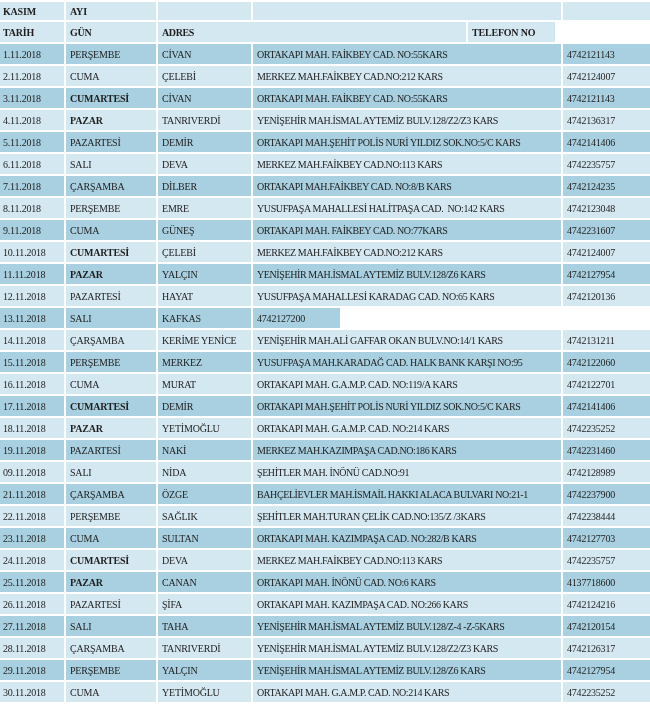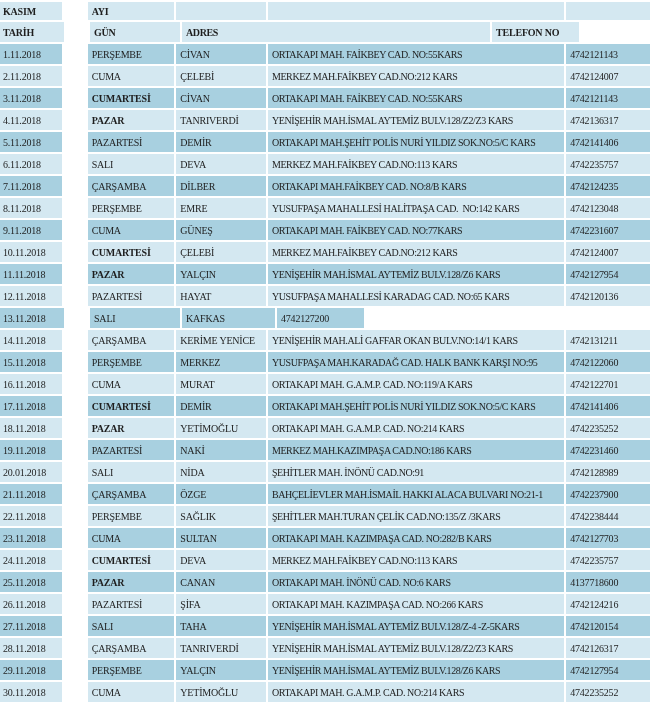--- a/index.html
+++ b/index.html
@@ -25,21 +25,21 @@
     box-sizing: border-box;
     height: 100%;
     display: flex;
     align-items: center;
     overflow: hidden;
     white-space: pre;
     padding-left: 4px;
     border-right: 2px solid #ffffff;
   }
   .c-date  { width: 66px;  padding-left: 3px; }
-  .c-day   { width: 92px; margin-left: 24px;  }
+  .c-day   { width: 92px;  }
   .c-pharm { width: 95px;  }
   .c-addr  { width: 310px; letter-spacing: -0.4px; }
   .c-phone { width: 87px;  border-right: none; }
   .bold { font-weight: 700; }
 </style>
 </head>
 <body>
 
 <div class="table">
 
@@ -185,21 +185,21 @@
       <div class="cell c-phone">4742235252</div>
     </div>
       <div class="row dark">
       <div class="cell c-date">19.11.2018</div>
       <div class="cell c-day">PAZARTESİ</div>
       <div class="cell c-pharm">NAKİ</div>
       <div class="cell c-addr">MERKEZ MAH.KAZIMPAŞA CAD.NO:186 KARS</div>
       <div class="cell c-phone">4742231460</div>
     </div>
       <div class="row light">
-      <div class="cell c-date">20.01.2018</div>
+      <div class="cell c-date">09.11.2018</div>
       <div class="cell c-day">SALI</div>
       <div class="cell c-pharm">NİDA</div>
       <div class="cell c-addr">ŞEHİTLER MAH. İNÖNÜ CAD.NO:91</div>
       <div class="cell c-phone">4742128989</div>
     </div>
       <div class="row dark">
       <div class="cell c-date">21.11.2018</div>
       <div class="cell c-day">ÇARŞAMBA</div>
       <div class="cell c-pharm">ÖZGE</div>
       <div class="cell c-addr">BAHÇELİEVLER MAH.İSMAİL HAKKI ALACA BULVARI NO:21-1</div>

